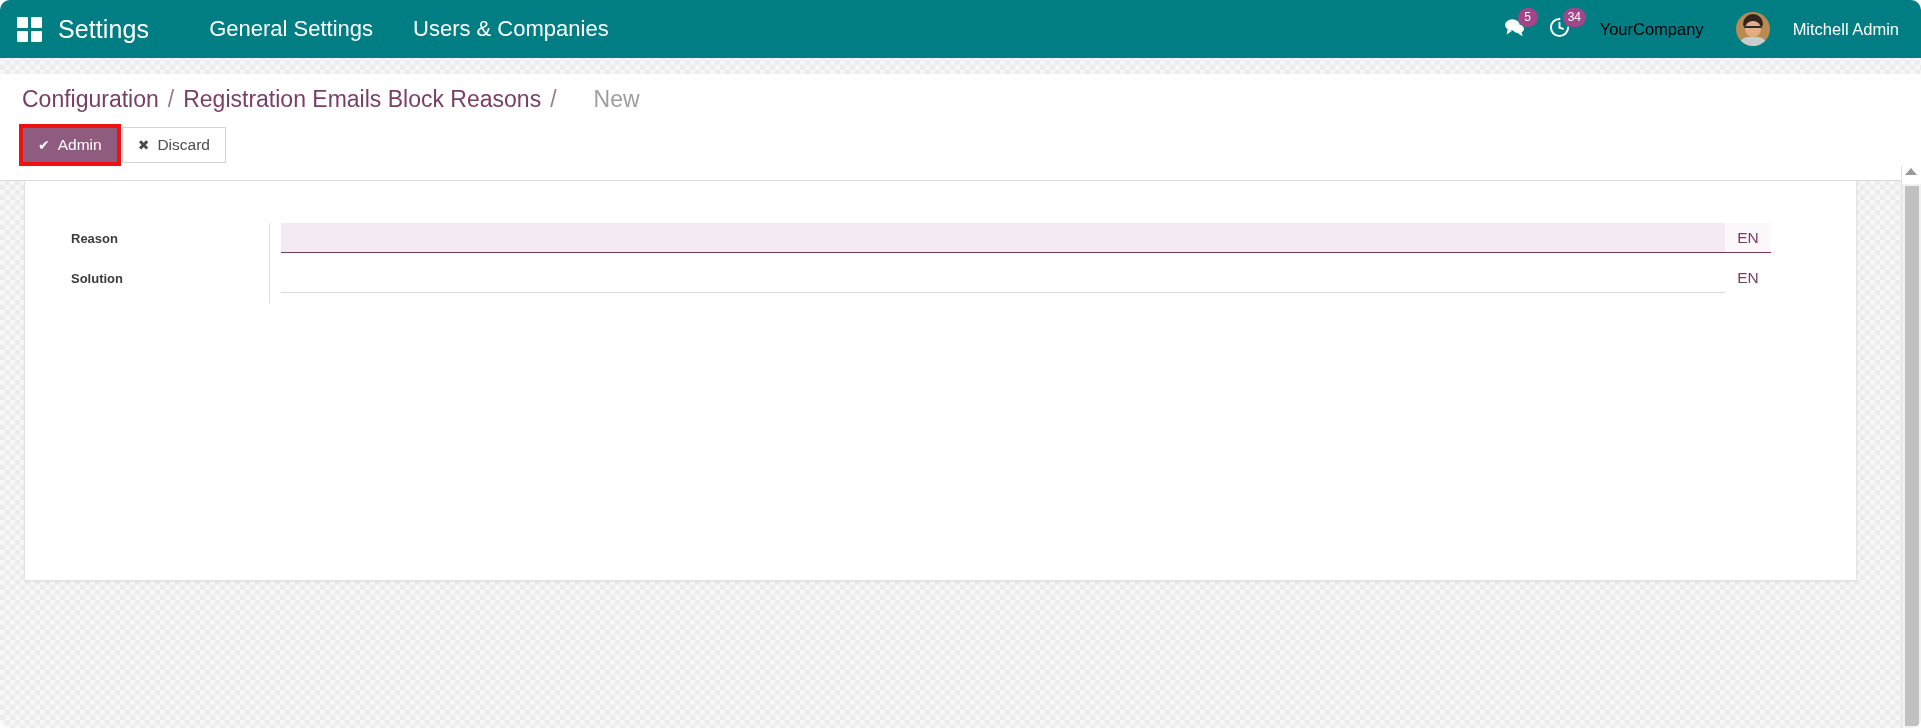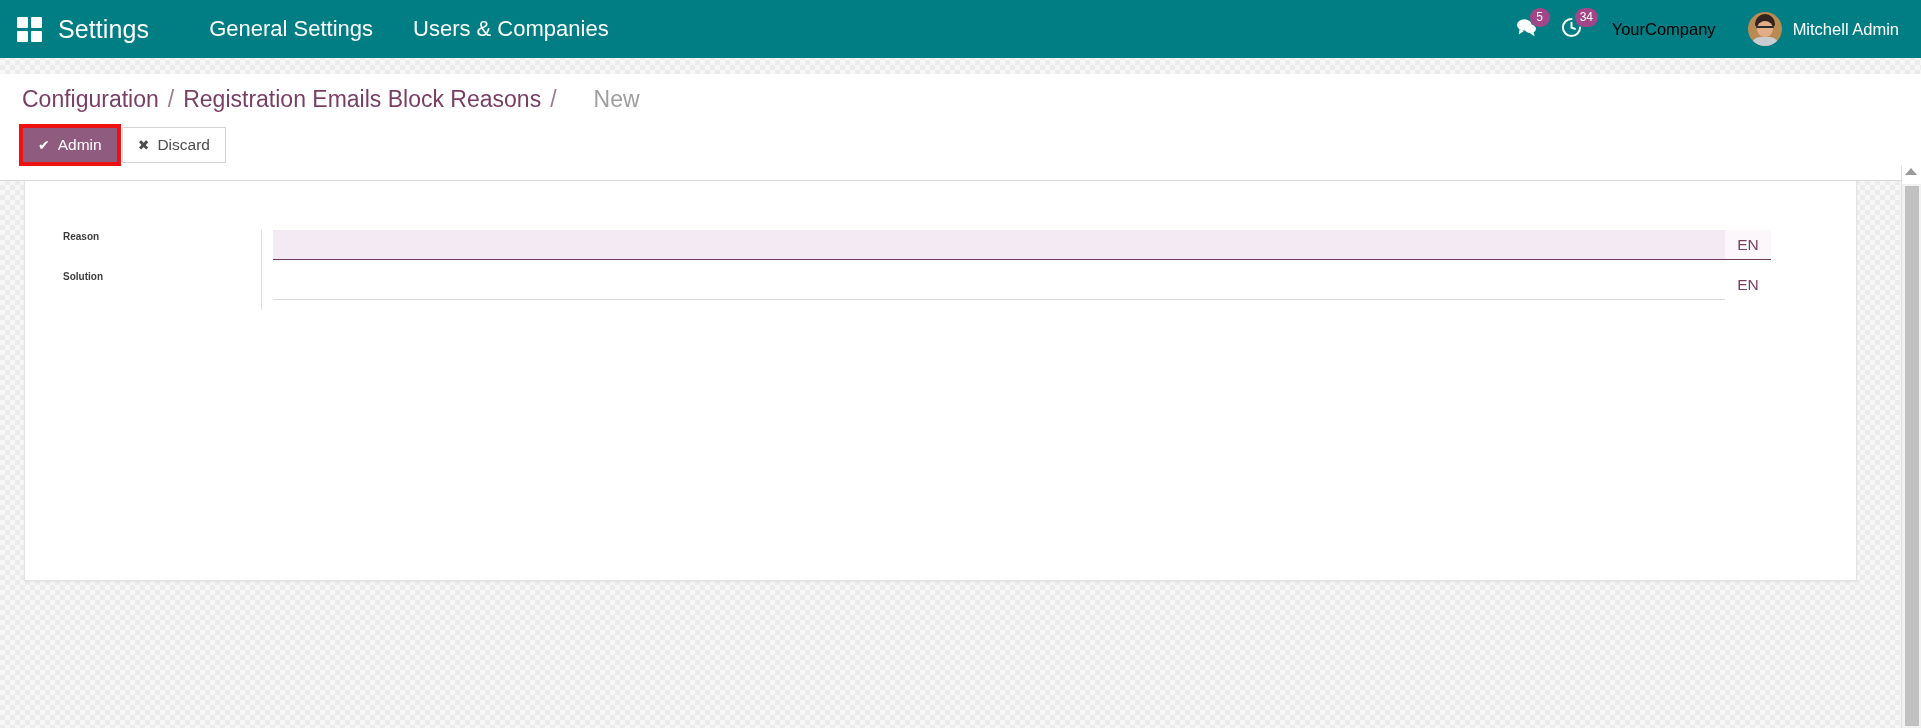--- a/index.html
+++ b/index.html
@@ -17,20 +17,21 @@
     position: relative;
     width: 1921px;
     height: 728px;
     background-color: #f7f7f7;
     background-image:
       linear-gradient(45deg, #ececec 25%, transparent 25%, transparent 75%, #ececec 75%),
       linear-gradient(45deg, #ececec 25%, transparent 25%, transparent 75%, #ececec 75%);
     background-size: 10px 10px;
     background-position: 0 0, 5px 5px;
     overflow: hidden;
+    border-radius: 10px;
   }
 
   
   .navbar {
     position: absolute;
     top: 0; left: 0;
     width: 1921px;
     height: 58px;
     background: #017e84;
     display: flex;
@@ -126,21 +127,21 @@
     color: #000000;
     font-size: 16.5px;
     padding: 0 18px;
     cursor: pointer;
     white-space: nowrap;
   }
 
   .user-menu {
     display: flex;
     align-items: center;
-    gap: 11px;
+    gap: 23px;
     padding-left: 14px;
     cursor: pointer;
   }
   .avatar {
     width: 34px;
     height: 34px;
     border-radius: 50%;
     overflow: hidden;
     position: relative;
     background: #b98a52;
@@ -278,34 +279,34 @@
   }
 
   .field-row {
     display: flex;
     align-items: flex-start;
     height: 40px;
   }
   .field-label {
     width: 198px;
     flex: none;
-    font-size: 10px;
+    font-size: 13px;
     font-weight: bold;
     color: #3c3c3c;
     padding-top: 8px;
     white-space: nowrap;
+    margin-left: 8px;
   }
   .field-cell {
     flex: 1;
     border-left: 1px solid #e0e0e0;
     padding-left: 11px;
     display: flex;
     align-items: flex-start;
     height: 40px;
-    margin-top: 7px;
   }
   .input-wrap {
     flex: 1;
     display: flex;
     align-items: stretch;
     height: 30px;
   }
   .txt-input {
     flex: 1;
     height: 30px;

